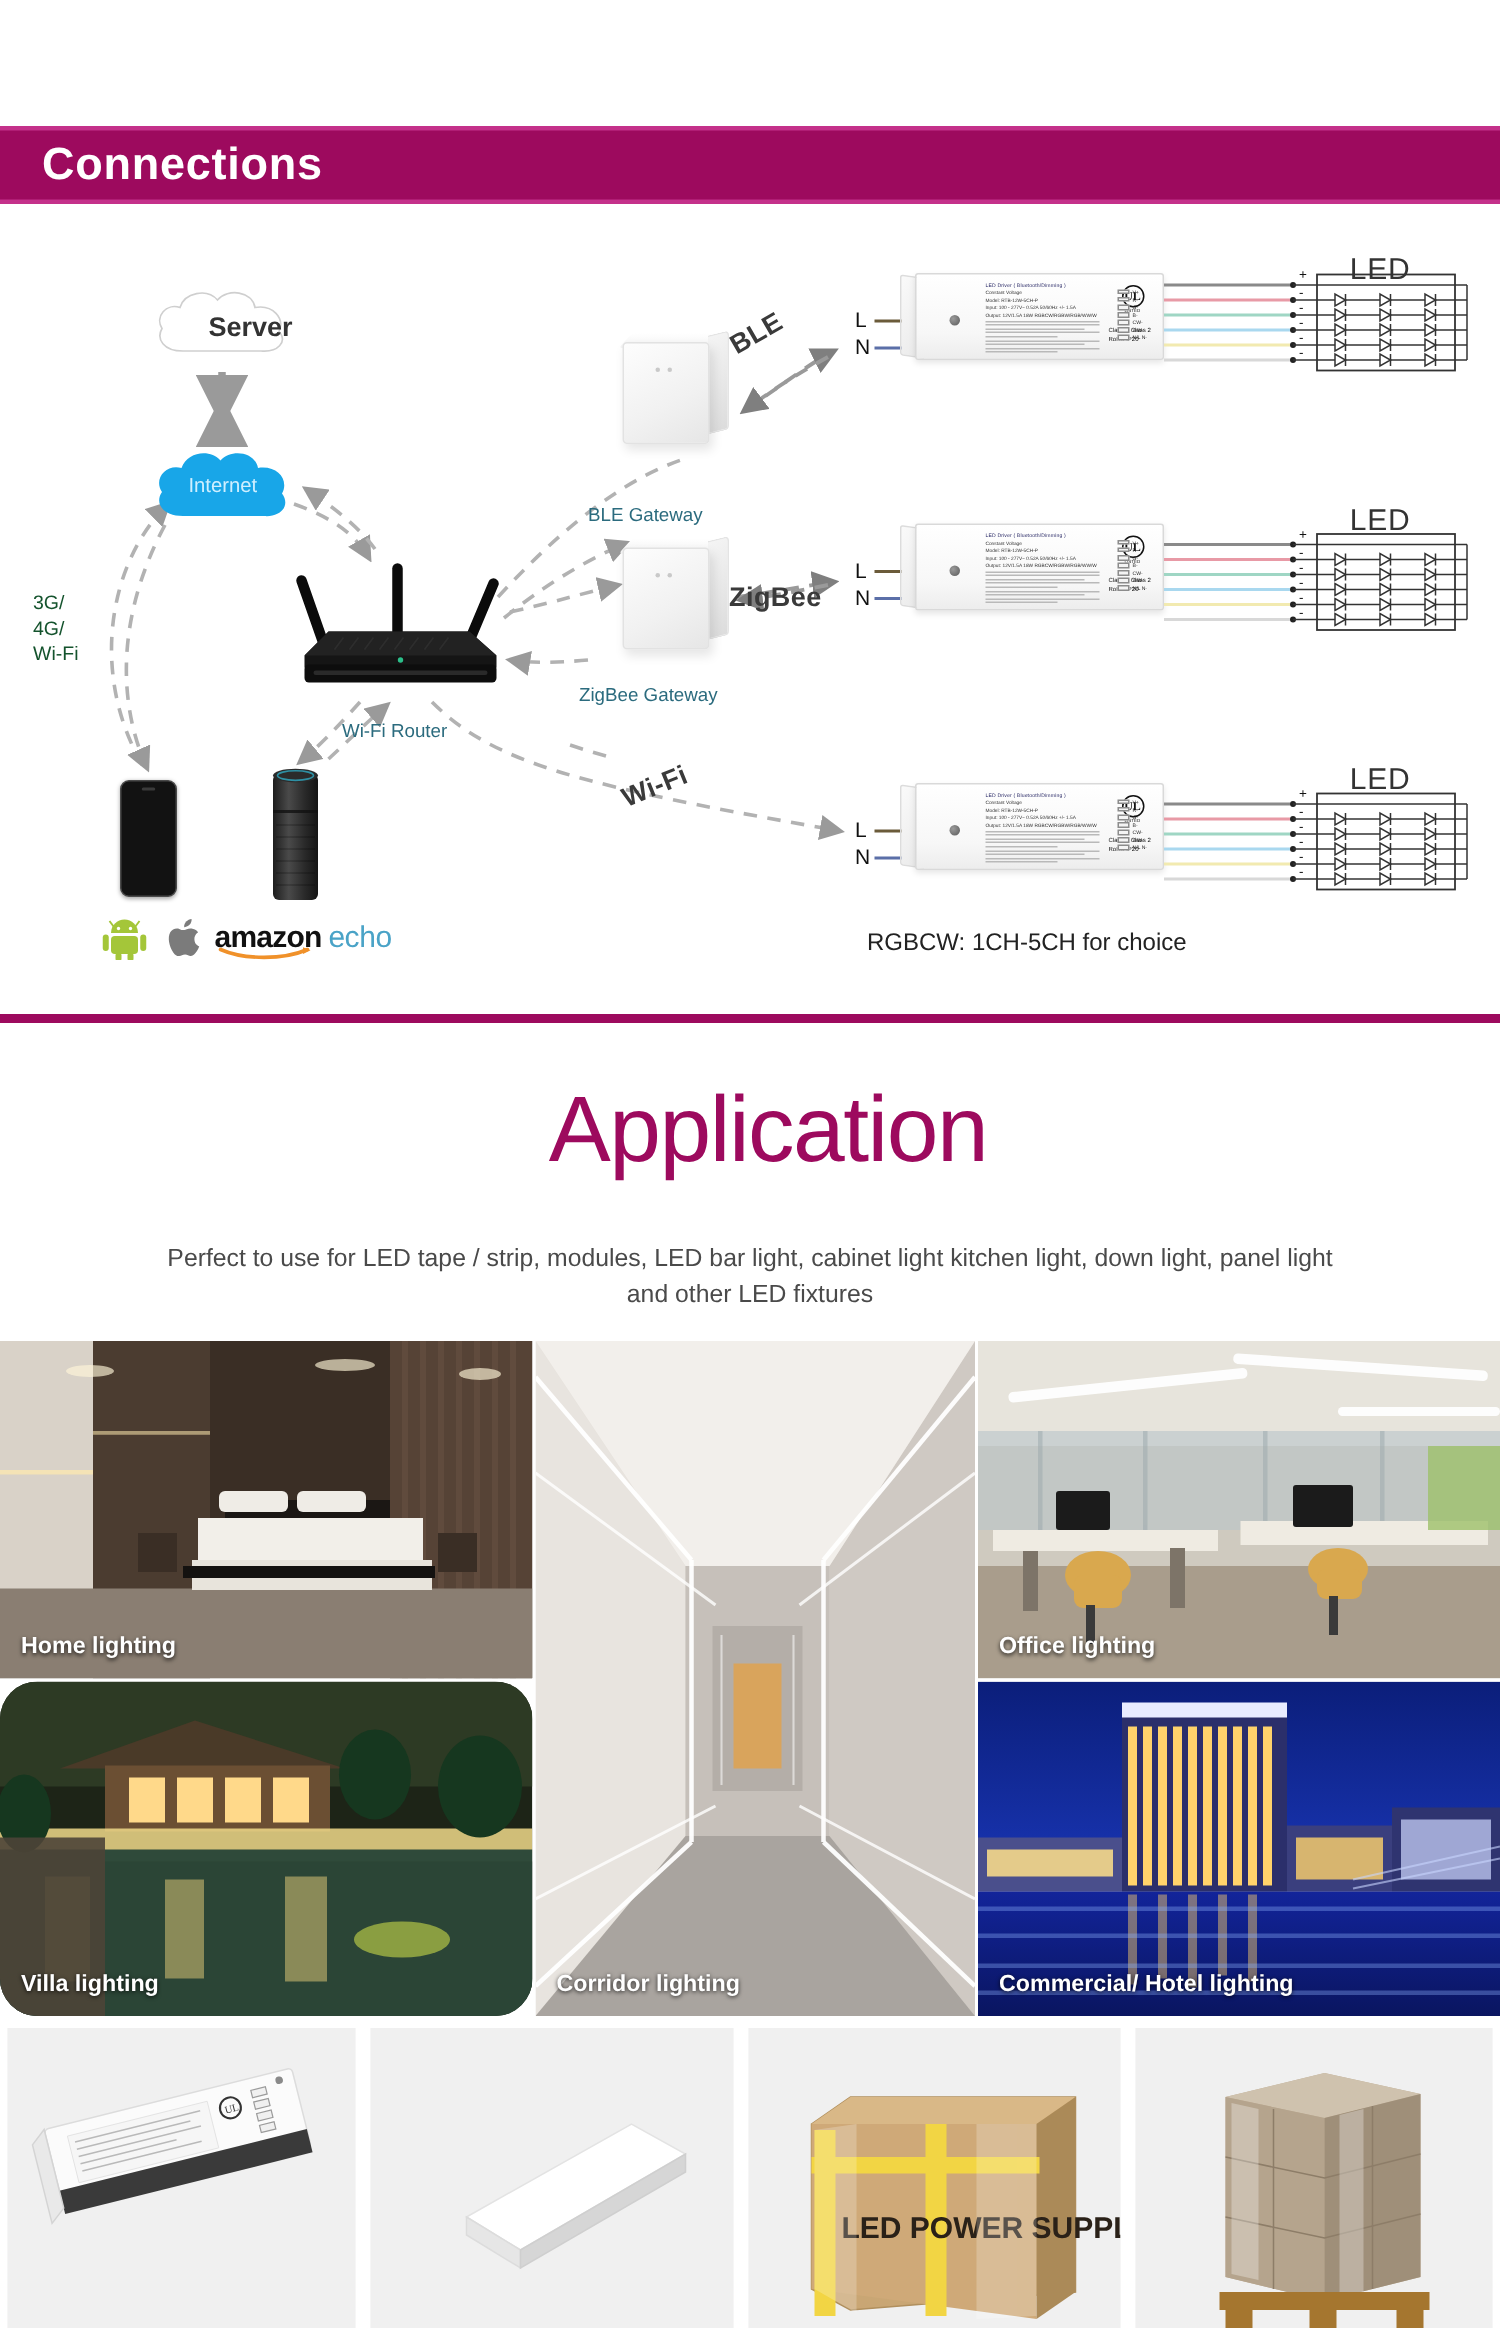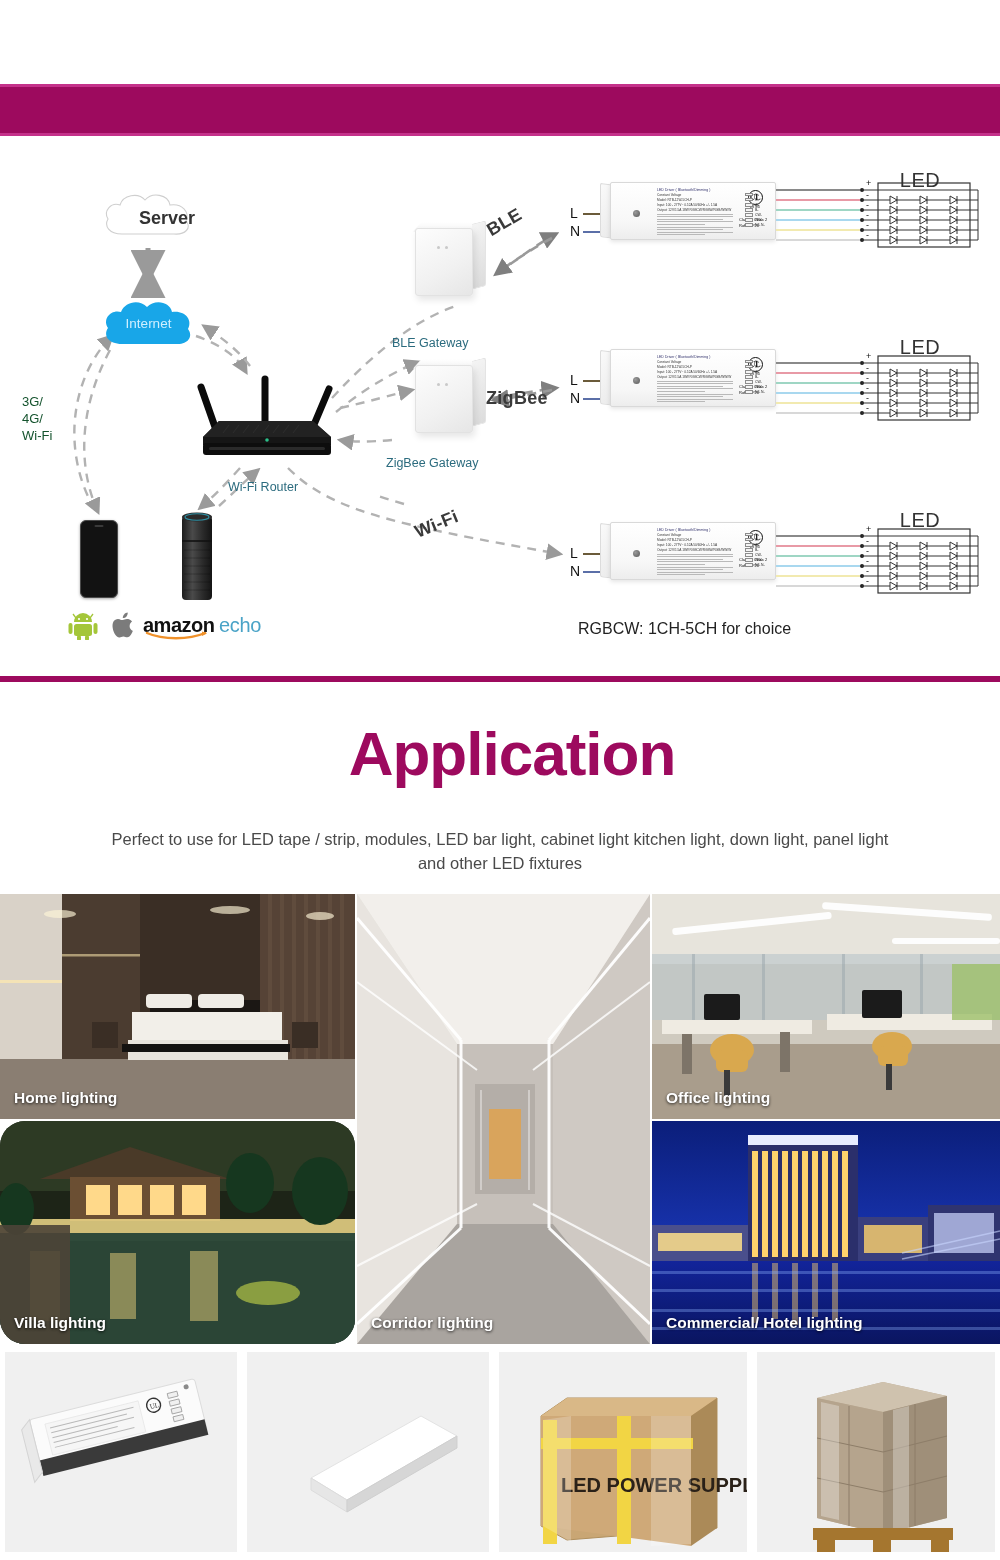--- a/index.html
+++ b/index.html
@@ -128,21 +128,21 @@
 
   
   .ledarr { position:absolute; width:120px; height:78px; }
   .ledarr .cap { position:absolute; left:0; right:0; top:-26px; text-align:center;
      font-size:20px; color:#333; letter-spacing:.5px; }
 
   
   .app-band { position:absolute; left:0; top:676px; width:1000px; height:6px; background:#9d0a5e; }
   .app-title {
     position:absolute; left:0; top:718px; width:1000px; text-align:center;
-    font-size:62px; font-weight:bold; color:#9d0a5e; letter-spacing:-1px;padding-left:24px;
+    font-size:62px; font-weight:normal; color:#9d0a5e; letter-spacing:-1px;padding-left:24px;
   }
   .app-sub {
     position:absolute; left:110px; top:828px; width:780px; text-align:center;
     font-size:16.5px; color:#4a4a4a; line-height:1.45;
   }
 
   
   .grid { position:absolute; left:0; top:894px; width:1000px; height:450px; }
   .cell { position:absolute; overflow:hidden; }
   .cell .cap {
@@ -161,20 +161,21 @@
   .pk1 { left:5px;   width:232px; }
   .pk2 { left:247px; width:242px; }
   .pk3 { left:499px; width:248px; }
   .pk4 { left:757px; width:238px; }
 </style>
 </head>
 <body>
 
 <div class="hdr-wrap">
   <div class="hdr-bar"></div>
+  <div class="hdr-title">Connections</div>
 </div>
 
 <div class="diagram">
 
   <svg class="svg-layer" viewBox="0 0 1000 520">
     <defs>
       <marker id="ar" viewBox="0 0 10 10" refX="8" refY="5" markerWidth="7" markerHeight="7" orient="auto">
         <path d="M0,0 L10,5 L0,10 z" fill="#9a9a9a"></path>
       </marker>
       <marker id="arD" viewBox="0 0 10 10" refX="8" refY="5" markerWidth="7" markerHeight="7" orient="auto">

